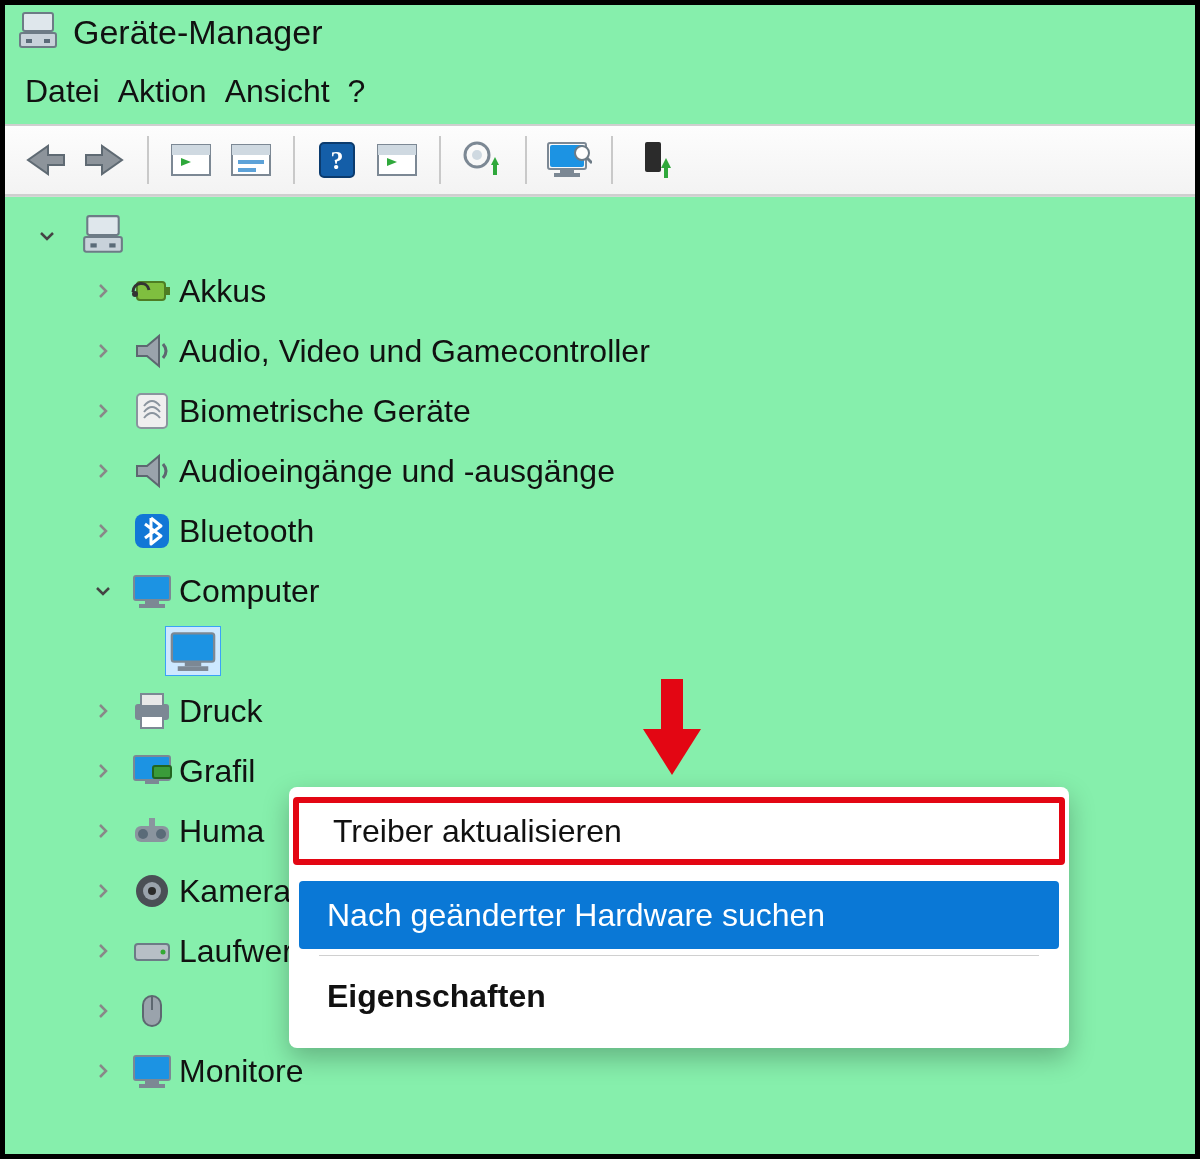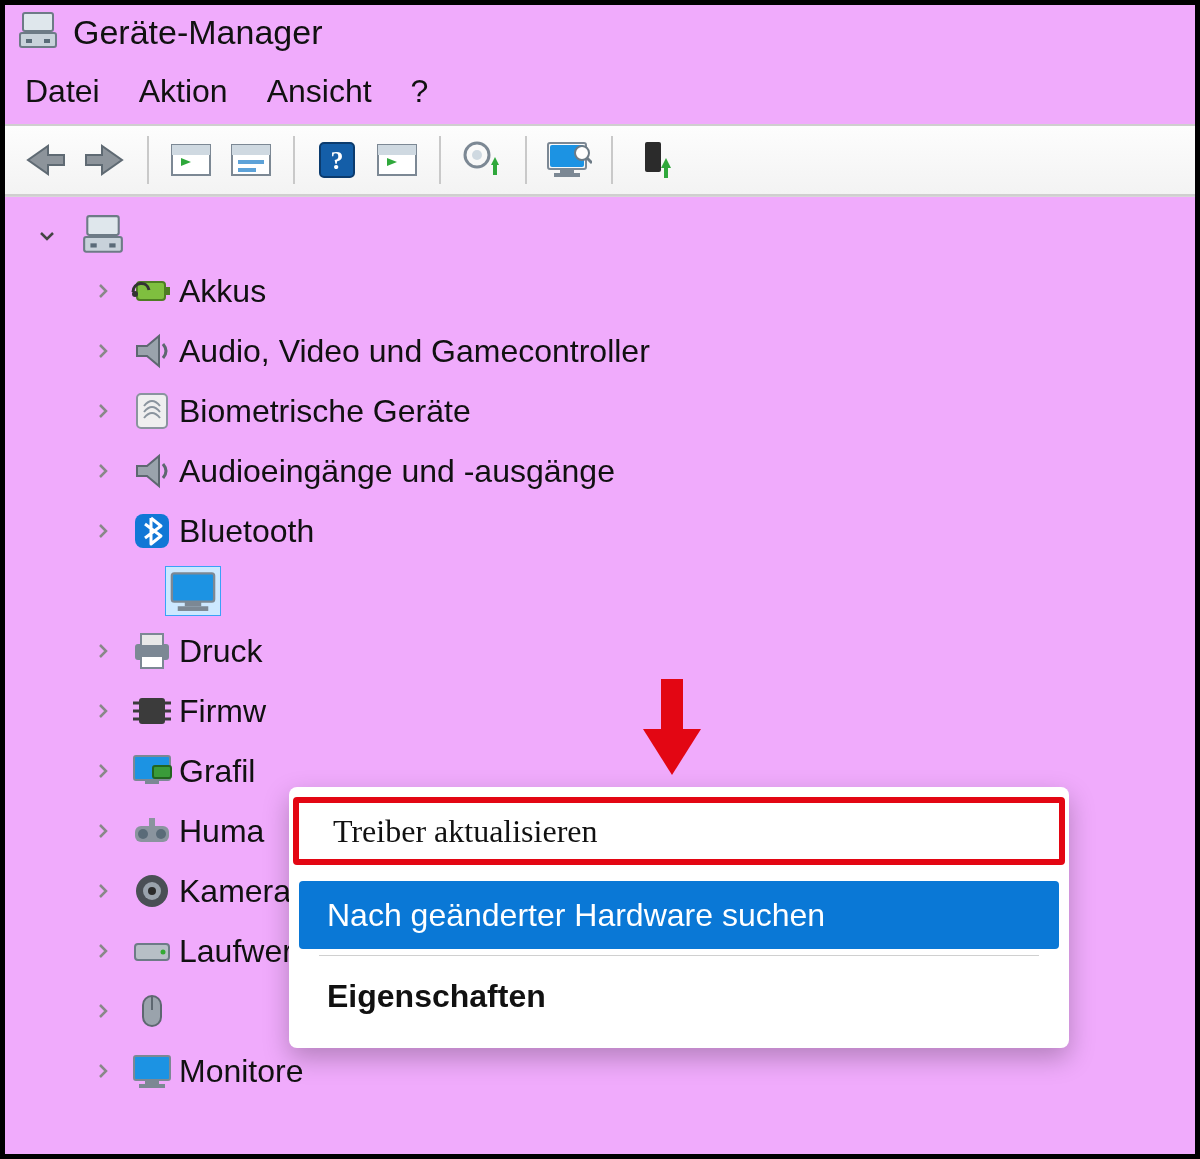--- a/index.html
+++ b/index.html
@@ -5,34 +5,34 @@
   * { box-sizing: border-box; }
   html, body {
     margin: 0; padding: 0;
     width: 1200px; height: 1159px;
     font-family: "Segoe UI", Arial, sans-serif;
     background: #fff;
   }
   .window {
     width: 1200px; height: 1159px;
     border: 5px solid #000;
-    background: #f0abfc;
+    background: #86efac;
     position: relative;
     overflow: hidden;
   }
   
   .titlebar {
     display: flex; align-items: center;
     padding: 6px 12px 12px 12px;
   }
   .titlebar .appicon { width: 42px; height: 42px; margin-right: 14px; }
   .titlebar .title { font-size: 34px; color: #111; }
   
   .menubar {
-    display: flex; gap: 39px;
+    display: flex; gap: 18px;
     padding: 8px 20px 14px 20px;
     font-size: 32px; color: #111;
     border-bottom: 2px solid #cfcfcf;
   }
   .menubar span { user-select: none; cursor: default; }
   
   .toolbar {
     display: flex; align-items: center;
     padding: 8px 14px;
     border-bottom: 2px solid #cfcfcf;
@@ -95,21 +95,20 @@
     padding: 0 28px;
     font-size: 32px;
     color: #111;
     border-radius: 4px;
     cursor: default;
   }
   .ctxitem.highlight-box {
     border: 6px solid #e30613;
     margin: 0 -6px;
     padding-left: 34px;
-    font-family: Liberation Serif, serif;
   }
   .ctxitem.selected {
     background: #0a78d6; color: #fff;
     margin-top: 16px;
   }
   .ctx-divider {
     height: 1px; background: #d0d0d0;
     margin: 6px 20px;
   }
   .ctxitem.bold { font-weight: 700; }
@@ -305,67 +304,61 @@
         </span>
       <span class="icon">
           <svg viewBox="0 0 46 46">
             <rect x="6" y="6" width="34" height="34" rx="8" fill="#1177d6"></rect>
             <path d="M22 10 L22 36 L32 28 L16 16 M22 10 L32 18 L16 30" fill="none" stroke="#fff" stroke-width="3" stroke-linejoin="round"></path>
           </svg>
         </span>
       <span class="label">Bluetooth</span>
     </div>
 
-    <div class="subrow">
+    <div class="row">
+      <span class="expander">
+          <svg viewBox="0 0 22 22">
+            <polyline points="5,8 11,14 17,8" fill="none" stroke="#444" stroke-width="2.5"></polyline>
+          </svg>
+        </span>
       <span class="icon">
           <svg viewBox="0 0 46 46">
             <rect x="5" y="8" width="36" height="24" rx="2" fill="#1c93e3" stroke="#7c8894" stroke-width="2"></rect>
             <rect x="16" y="32" width="14" height="4" fill="#7c8894"></rect>
             <rect x="10" y="36" width="26" height="4" fill="#7c8894"></rect>
           </svg>
         </span>
+      <span class="label">Computer</span>
+    </div>
+    <div class="subrow">
+      <span class="icon">
+          <svg viewBox="0 0 46 46">
+            <rect x="5" y="8" width="36" height="24" rx="2" fill="#1c93e3" stroke="#7c8894" stroke-width="2"></rect>
+            <rect x="16" y="32" width="14" height="4" fill="#7c8894"></rect>
+            <rect x="10" y="36" width="26" height="4" fill="#7c8894"></rect>
+          </svg>
+        </span>
     </div>
 
     <div class="row">
       <span class="expander">
           <svg viewBox="0 0 22 22">
             <polyline points="8,5 14,11 8,17" fill="none" stroke="#888" stroke-width="2.5"></polyline>
           </svg>
         </span>
       <span class="icon">
           <svg viewBox="0 0 46 46">
             <rect x="6" y="16" width="34" height="16" rx="3" fill="#7c8894"></rect>
             <rect x="12" y="6" width="22" height="12" fill="#e8e8e8" stroke="#7c8894" stroke-width="2"></rect>
             <rect x="12" y="28" width="22" height="12" fill="#fff" stroke="#7c8894" stroke-width="2"></rect>
           </svg>
         </span>
       <span class="label">Druck</span>
     </div>
 
-    <div class="row">
-      <span class="expander">
-          <svg viewBox="0 0 22 22">
-            <polyline points="8,5 14,11 8,17" fill="none" stroke="#888" stroke-width="2.5"></polyline>
-          </svg>
-        </span>
-      <span class="icon">
-          <svg viewBox="0 0 46 46">
-            <rect x="10" y="10" width="26" height="26" rx="3" fill="#3b3b3b"></rect>
-            <g stroke="#3b3b3b" stroke-width="3">
-              <line x1="10" y1="15" x2="4" y2="15"></line>
-              <line x1="10" y1="23" x2="4" y2="23"></line>
-              <line x1="10" y1="31" x2="4" y2="31"></line>
-              <line x1="36" y1="15" x2="42" y2="15"></line>
-              <line x1="36" y1="23" x2="42" y2="23"></line>
-              <line x1="36" y1="31" x2="42" y2="31"></line>
-            </g>
-          </svg>
-        </span>
-      <span class="label">Firmw</span>
-    </div>
 
     <div class="row">
       <span class="expander">
           <svg viewBox="0 0 22 22">
             <polyline points="8,5 14,11 8,17" fill="none" stroke="#888" stroke-width="2.5"></polyline>
           </svg>
         </span>
       <span class="icon">
           <svg viewBox="0 0 46 46">
             <rect x="5" y="8" width="36" height="24" rx="2" fill="#1c93e3" stroke="#7c8894" stroke-width="2"></rect>

